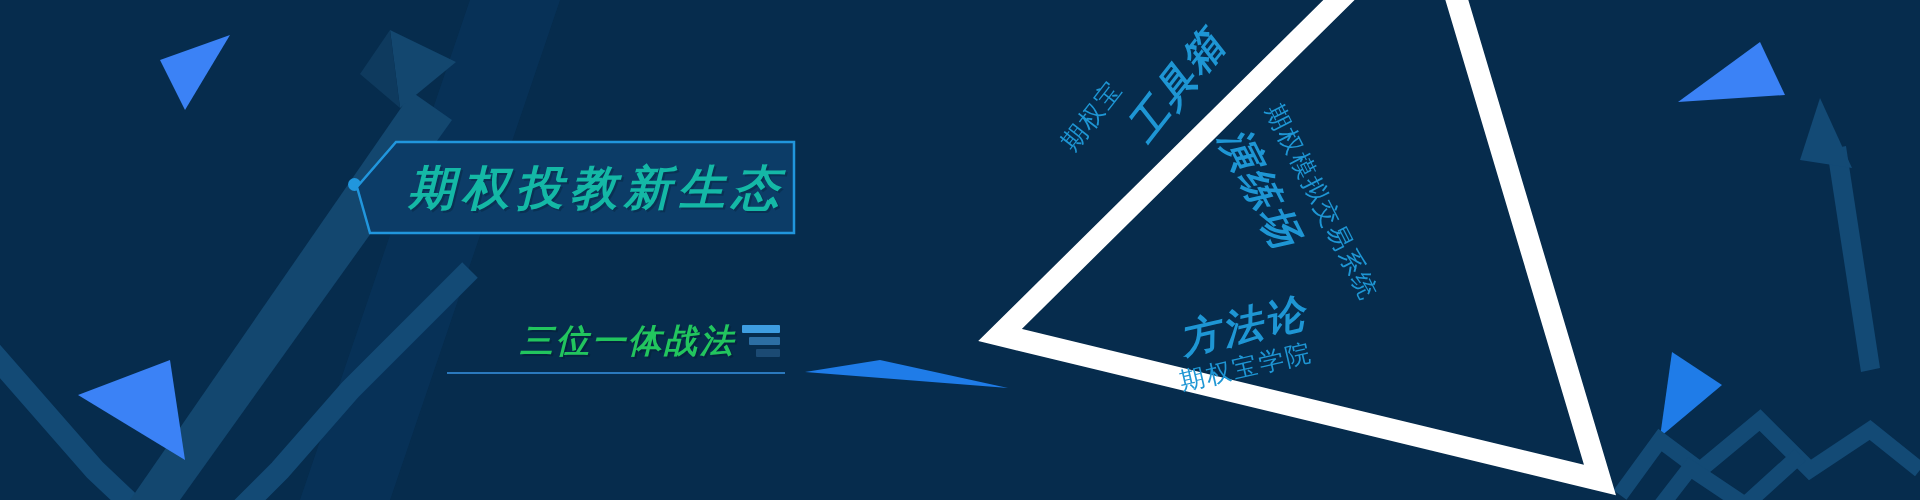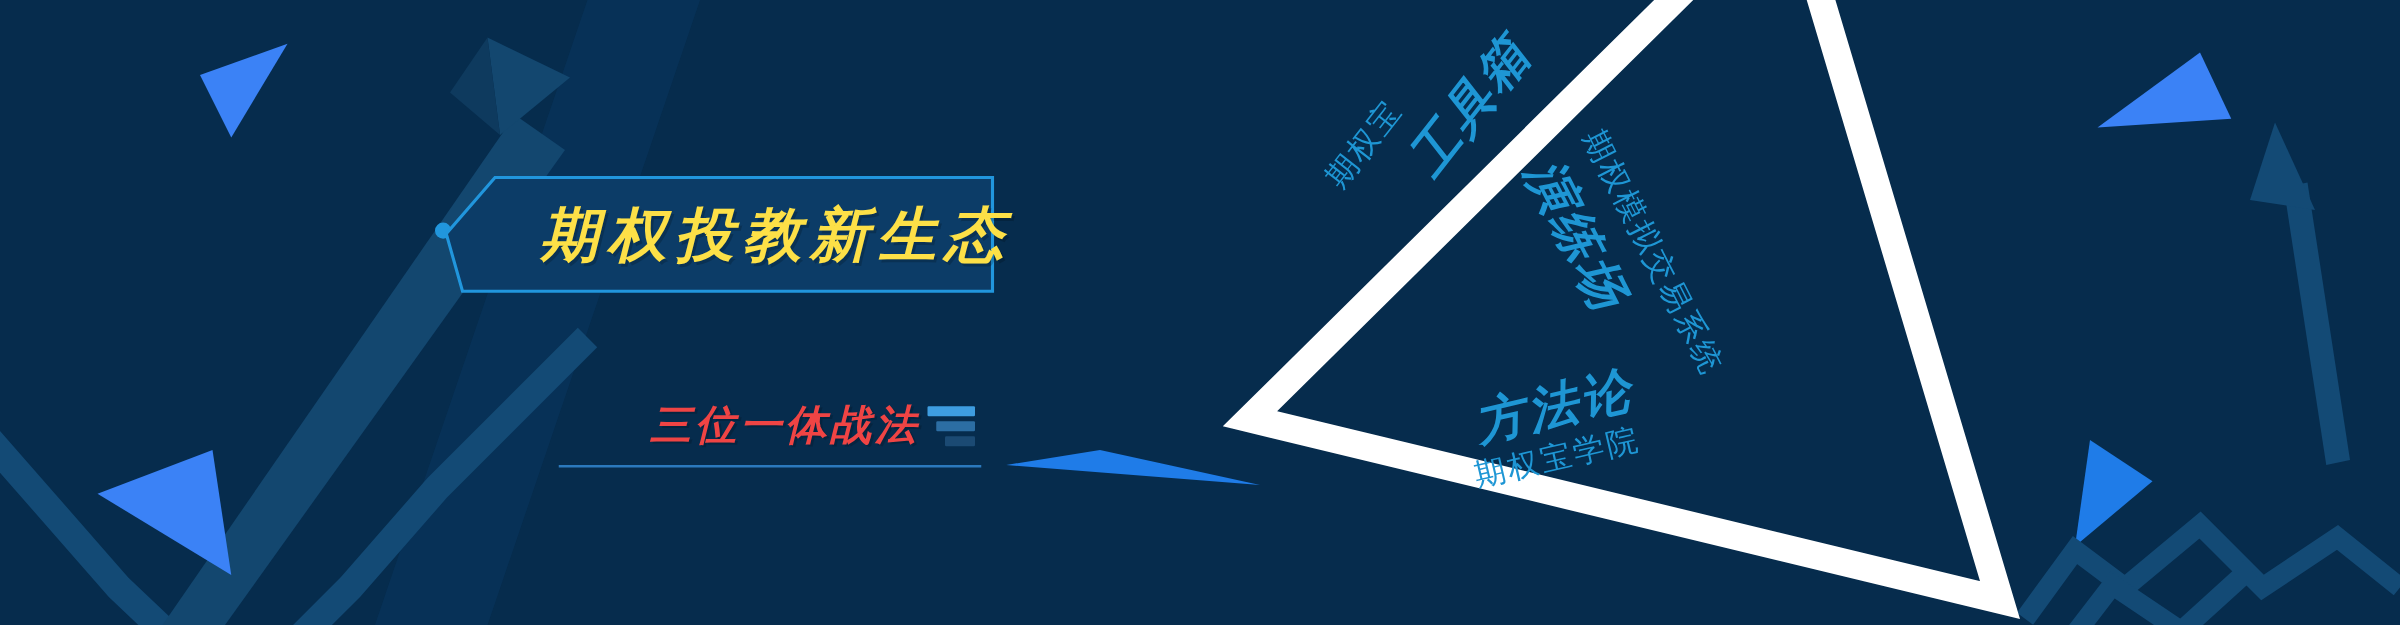--- a/index.html
+++ b/index.html
@@ -11,37 +11,35 @@
   #banner{position:relative;width:1920px;height:500px;overflow:hidden;background:#062c4d;}
   .layer{position:absolute;inset:0;width:1920px;height:500px;}
   svg.layer{display:block;}
 
   
   #title-group{position:absolute;left:356px;top:140px;width:440px;height:95px;}
   #title-hex{position:absolute;left:0;top:0;width:440px;height:95px;}
   #title-text{
     position:absolute;left:52px;top:8px;
     font-size:47px;line-height:80px;font-weight:bold;font-style:italic;
-    color:#fde047;letter-spacing:7px;white-space:nowrap;
+    color:#14b8a6;letter-spacing:7px;white-space:nowrap;
     text-shadow:2px 2px 0 rgba(0,0,0,0.18);
-    margin-left:24px;
   }
   #title-dot{
     position:absolute;left:-8px;top:38px;width:13px;height:13px;border-radius:50%;
     background:#2196dd;
   }
 
   
   #subtitle-group{position:absolute;left:440px;top:318px;width:360px;height:70px;}
   #subtitle-text{
     position:absolute;left:80px;top:0px;
     font-size:33px;line-height:46px;font-weight:bold;font-style:italic;
-    color:#ef4444;letter-spacing:3px;white-space:nowrap;
+    color:#22c55e;letter-spacing:3px;white-space:nowrap;
     text-shadow:2px 2px 0 rgba(0,0,0,0.16);
-    font-family:Liberation Serif, serif;
   }
   #subtitle-icon{position:absolute;left:300px;top:7px;width:40px;height:34px;}
   #subtitle-icon i{position:absolute;right:0;height:8px;display:block;border-radius:1px;}
   #subtitle-icon i.b1{top:0;width:38px;background:#3e9de0;}
   #subtitle-icon i.b2{top:12px;width:31px;background:#2c6ea3;}
   #subtitle-icon i.b3{top:24px;width:24px;background:#1b4a73;}
   #subtitle-rule{
     position:absolute;left:7px;top:54px;width:338px;height:2px;background:#2b79bd;
   }
 

